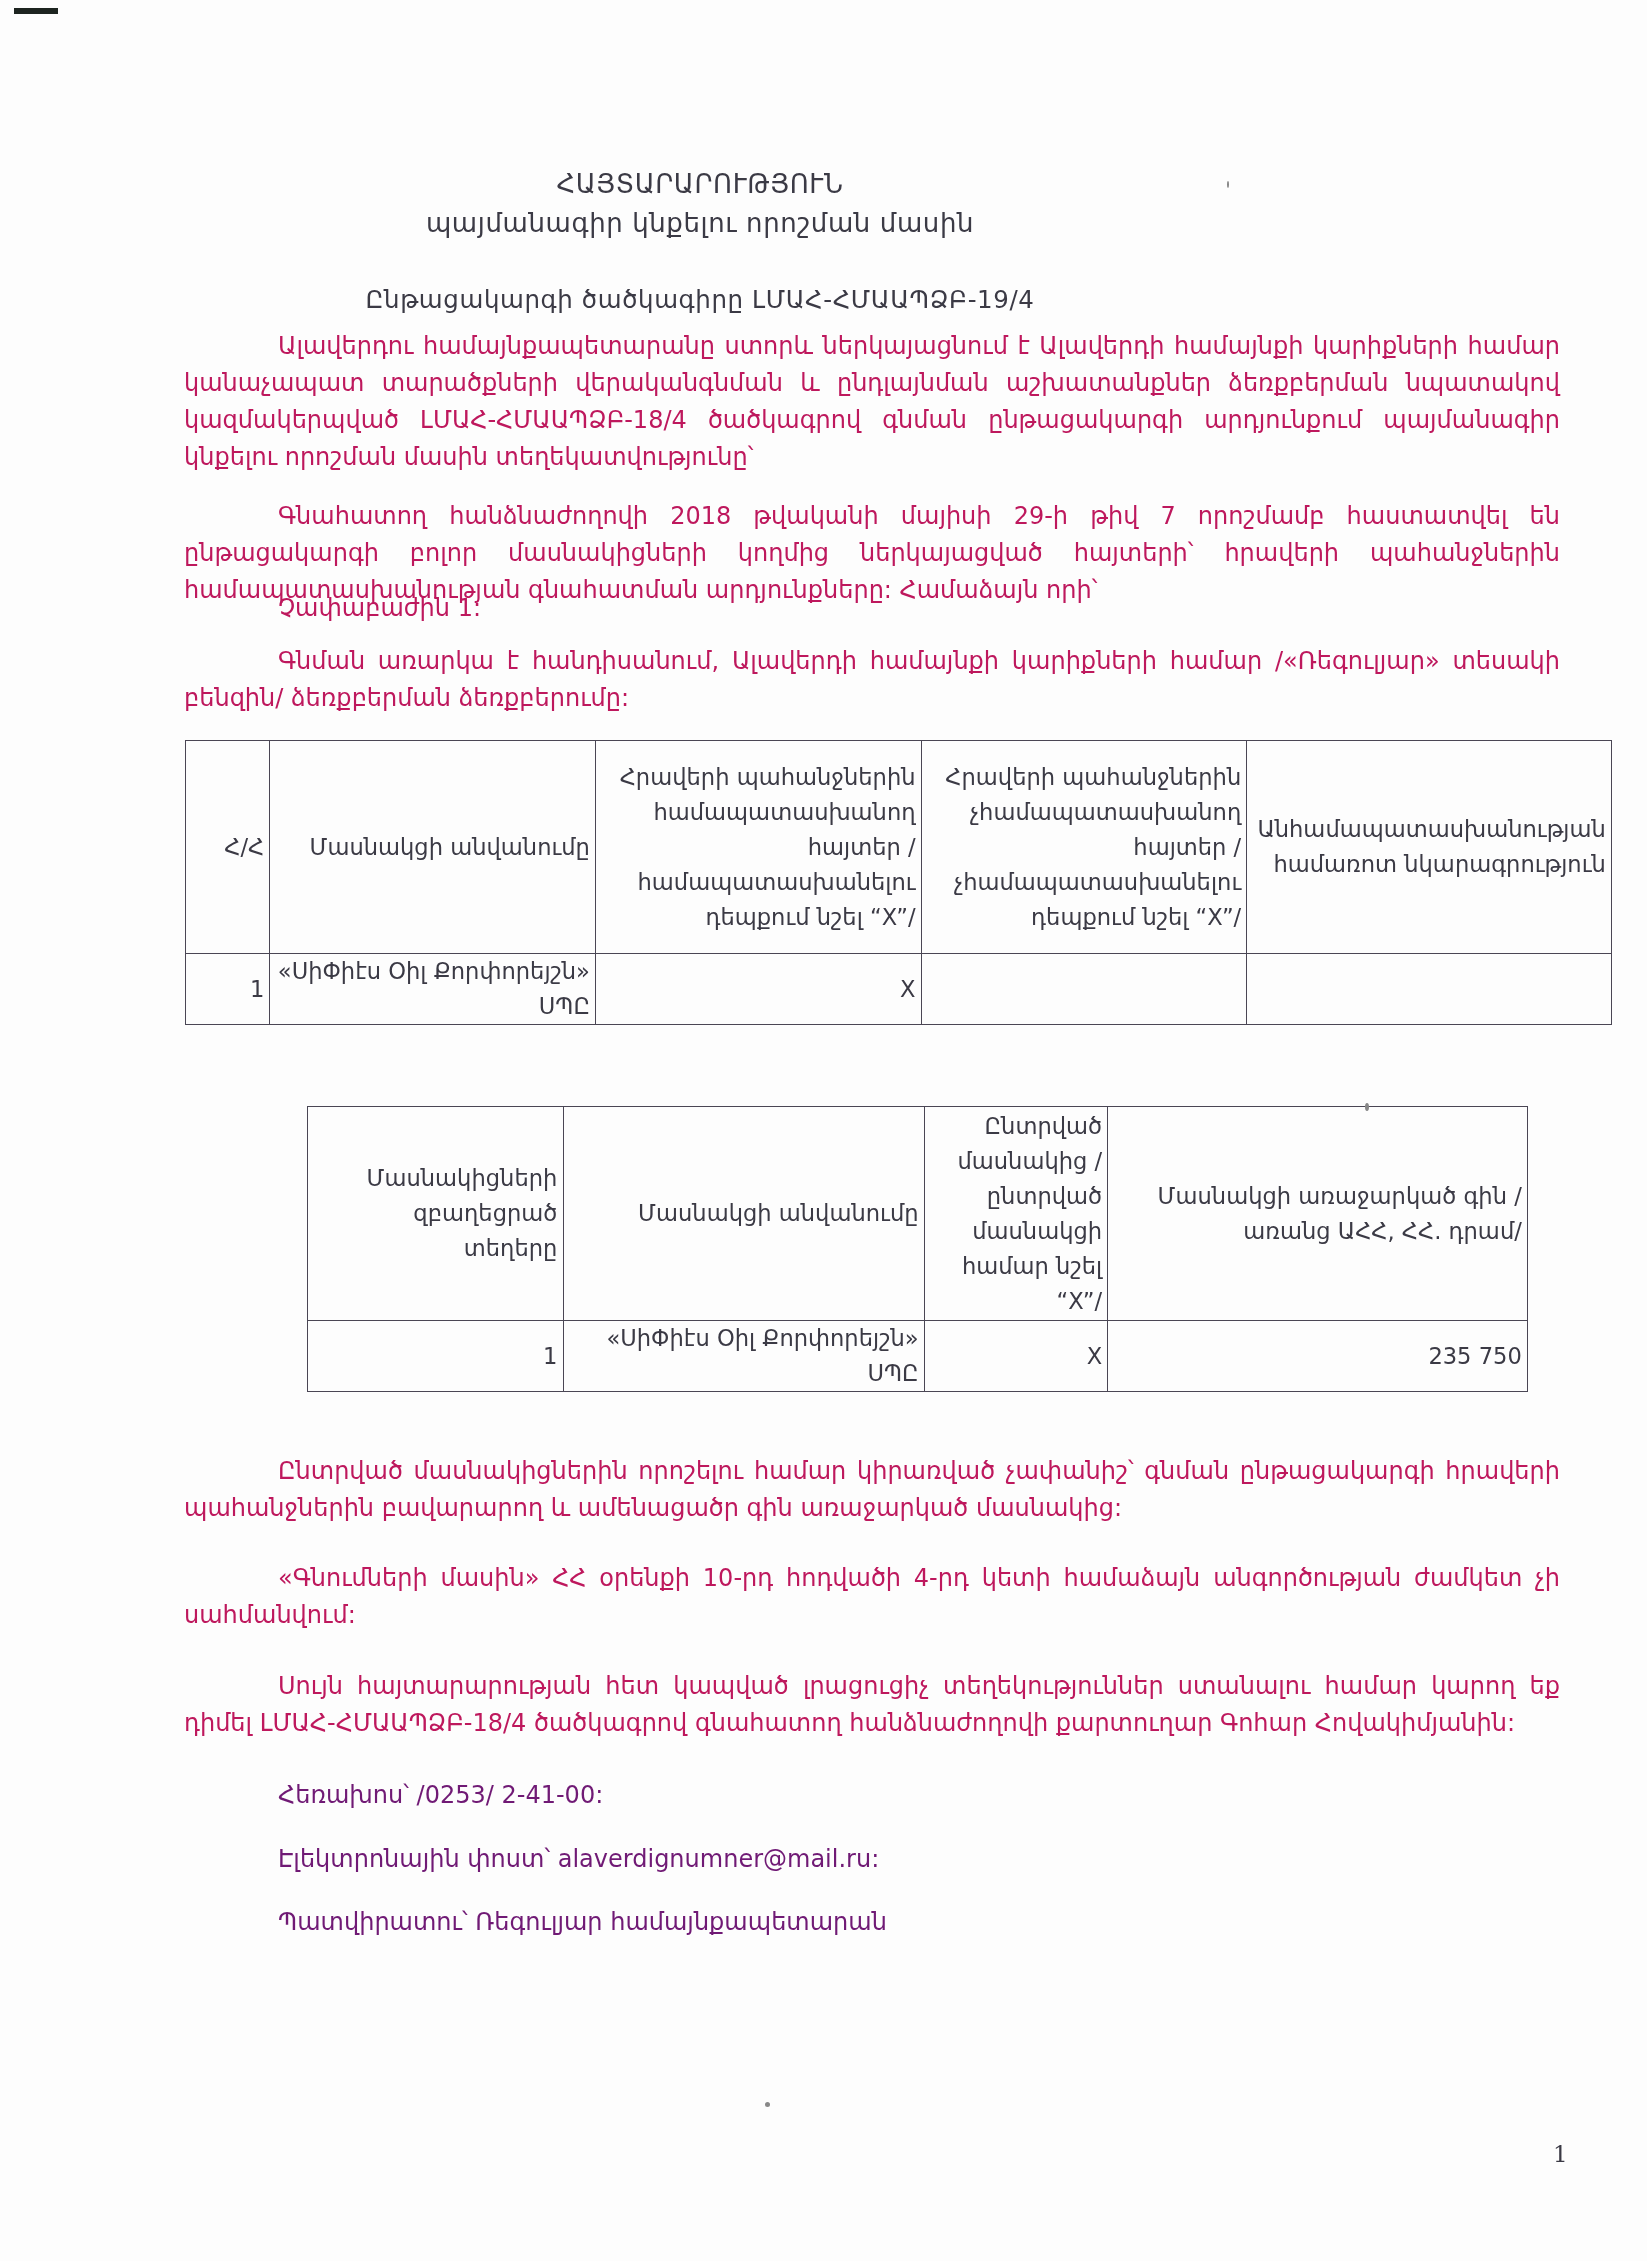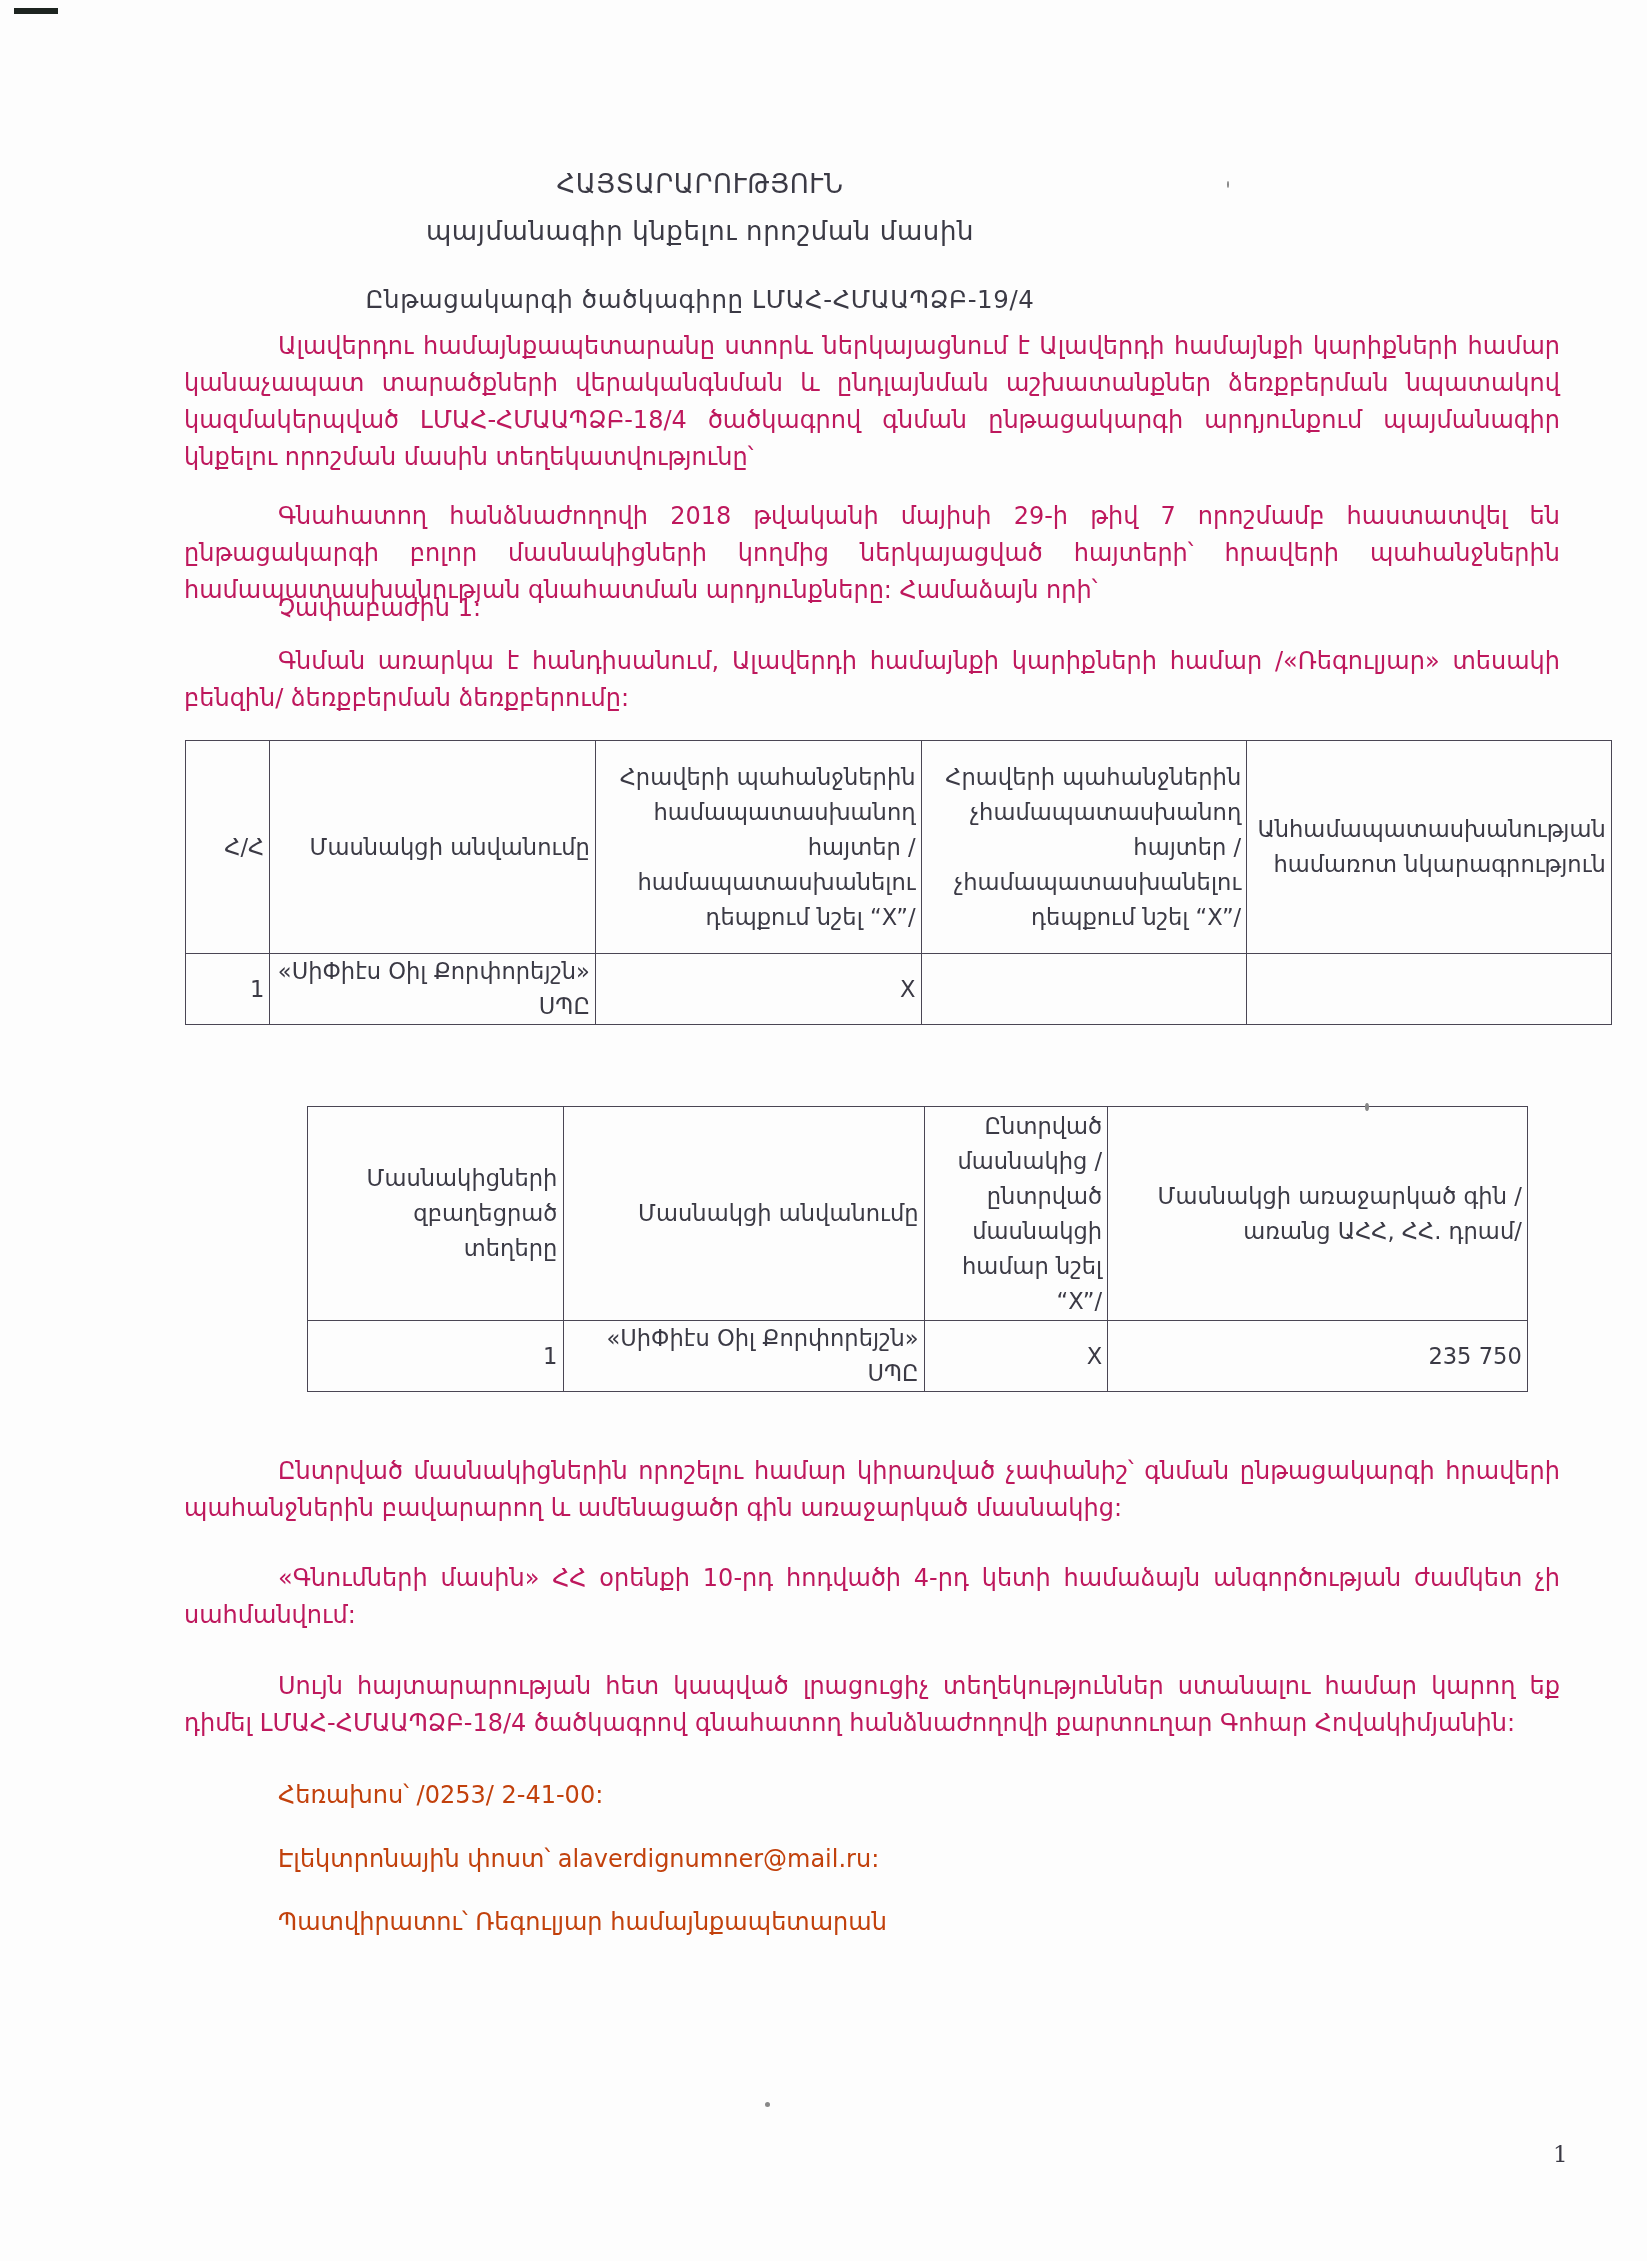--- a/index.html
+++ b/index.html
@@ -13,29 +13,29 @@
     }
     .corner-mark {
       position: absolute; left: 14px; top: 7.8px;
       width: 44px; height: 5.8px; background: #1d2420;
     }
     .title {
       position: absolute; left: 0; width: 1400px; text-align: center;
       font-size: 26px; letter-spacing: 0.6px; color: #3b3a45;
     }
     .t1 { top: 169px; }
-    .t2 { top: 216px; }
+    .t2 { top: 208px; }
     .t3 { top: 285px; font-size: 24.5px; }
     .para {
       position: absolute; left: 184px; width: 1376px;
       font-size: 24px; line-height: 37px; text-align: justify;
       color: #be185d;
     }
     .para.indent { text-indent: 94px; }
-    .line { position: absolute; left: 278px; font-size: 24px; color: #c2410c; }
+    .line { position: absolute; left: 278px; font-size: 24px; color: #701a75; }
     table {
       position: absolute; border-collapse: collapse;
       font-size: 22.6px; color: #3b3a45;
     }
     td, th {
       border: 1.3px solid #4a4654; text-align: right; vertical-align: middle;
       font-weight: normal; line-height: 35px; padding: 0 5.2px;
     }
     #table1 { left: 185px; top: 740px; width: 1427px; }
     #table1 .c1 { width: 72px; }

